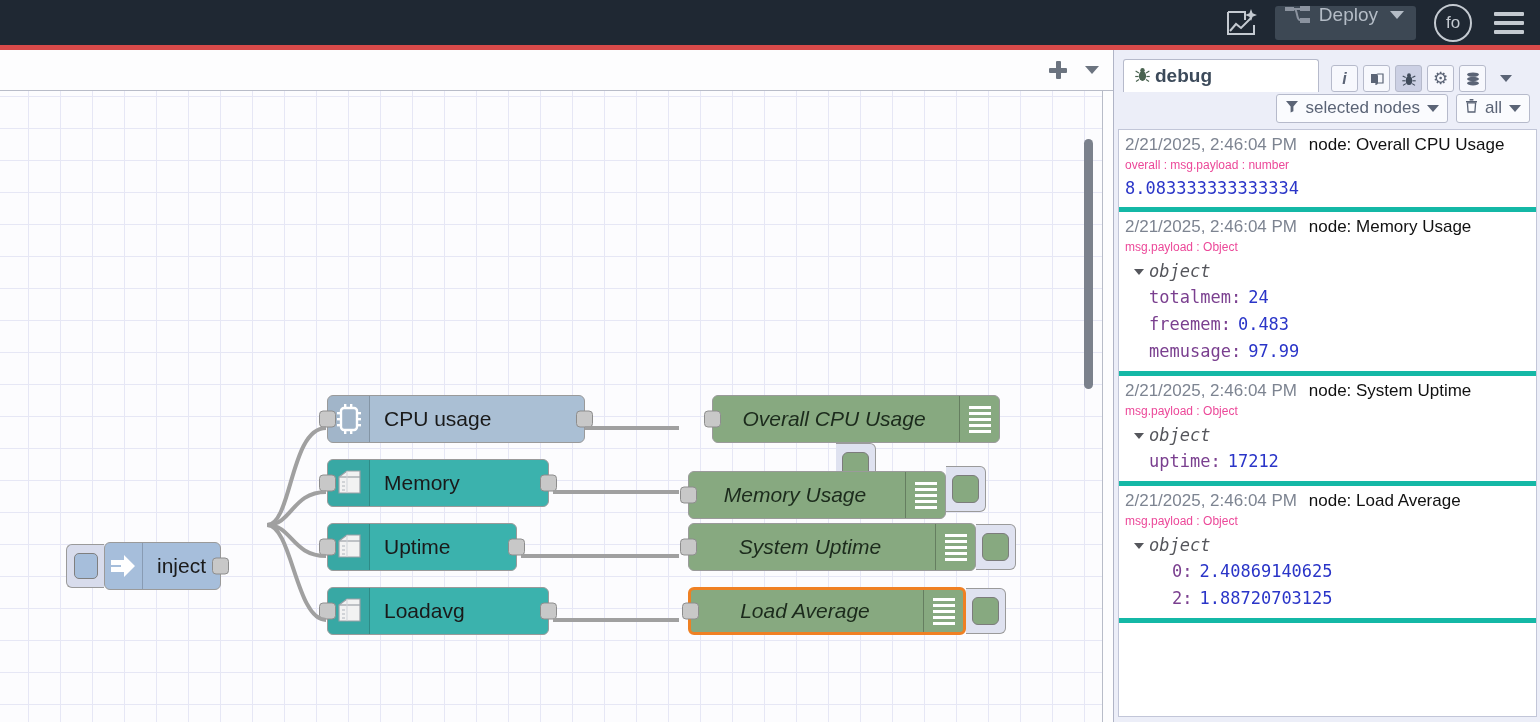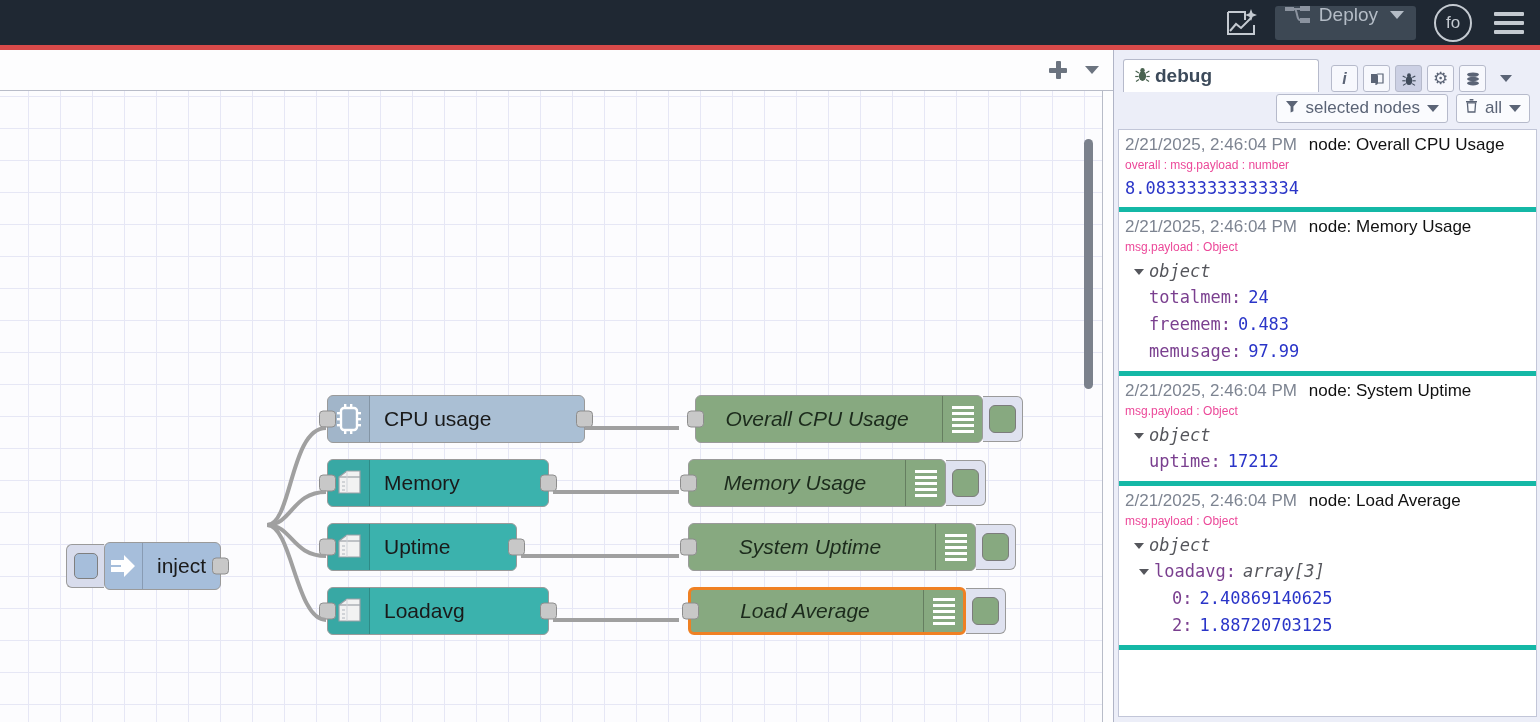--- a/index.html
+++ b/index.html
@@ -398,41 +398,41 @@
         <path d="M267,434 C292,434 292,401 326,401"></path>
         <path d="M267,434 C292,434 292,465 326,465"></path>
         <path d="M267,434 C292,434 296,529 326,529"></path>
         <path d="M585,337 L679,337"></path>
         <path d="M553,401 L679,401"></path>
         <path d="M521,465 L679,465"></path>
         <path d="M553,529 L679,529"></path>
       </g>
     </svg>
 
-    <div class="node node-debug" style="left:695px; top:304px;">
+    <div class="node node-debug" style="left:712px; top:304px;flex-direction:column;">
       <div class="node-body" style="width:288px;">
         <span class="port in"></span>
         <span class="dbg-label">Overall CPU Usage</span>
         <div class="dbg-icon-box">
           <div class="dbg-lines">
               <span></span>
               <span></span>
               <span></span>
               <span></span>
               <span></span>
             </div>
         </div>
       </div>
       <div class="dbg-toggle-pad">
         <div class="dbg-toggle-inner"></div>
       </div>
     </div>
 
     <div class="node node-debug" style="left:688px; top:368px;">
-      <div class="node-body" style="width:258px;">
+      <div class="node-body" style="width:258px;margin-top:12px;">
         <span class="port in"></span>
         <span class="dbg-label">Memory Usage</span>
         <div class="dbg-icon-box">
           <div class="dbg-lines">
               <span></span>
               <span></span>
               <span></span>
               <span></span>
               <span></span>
             </div>
@@ -611,23 +611,20 @@
 
     <div class="dbg-msg">
       <div class="dbg-head">
         <span class="dbg-time">2/21/2025, 2:46:04 PM</span>
         <span class="dbg-node">node: Load Average</span>
       </div>
       <div class="dbg-topic">msg.payload : Object</div>
       <div class="dbg-obj">
         <span class="twisty"></span><span>object</span>
       </div>
-      <div class="dbg-prop arr">
-        <span class="twisty"></span><span>loadavg</span>:<span class="atype">array[3]</span>
-      </div>
       <div class="dbg-prop lvl2">
         <span>0</span>:<span class="pv">2.40869140625</span>
       </div>
       <div class="dbg-prop lvl2">
         <span>2</span>:<span class="pv">1.88720703125</span>
       </div>
     </div>
 
   </div>
 </div>

